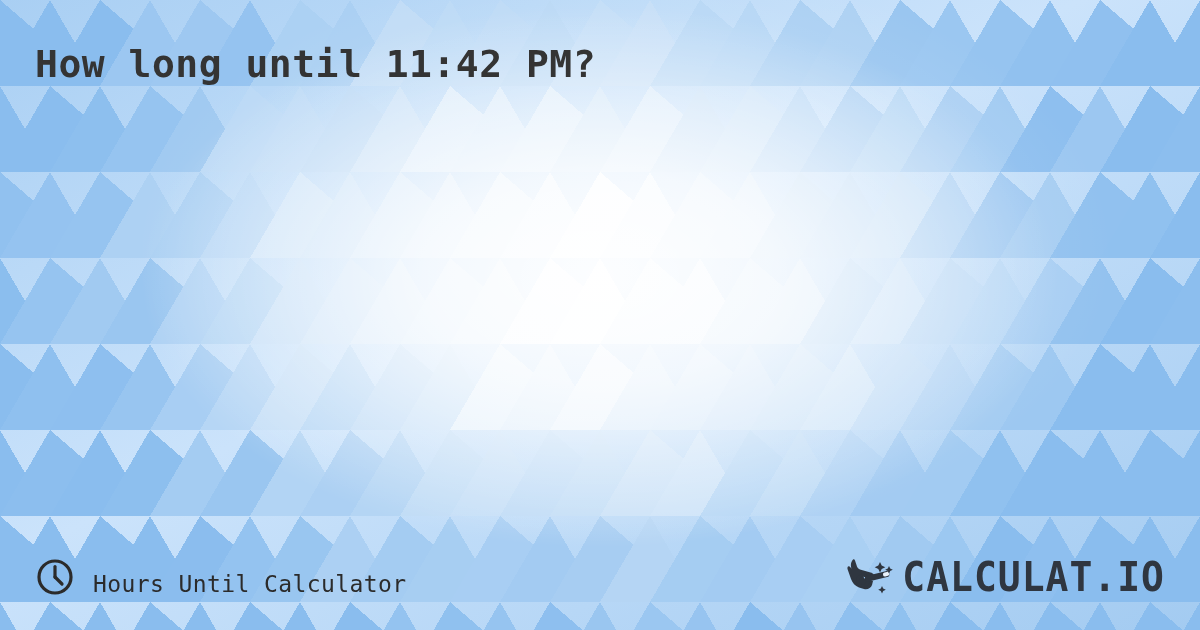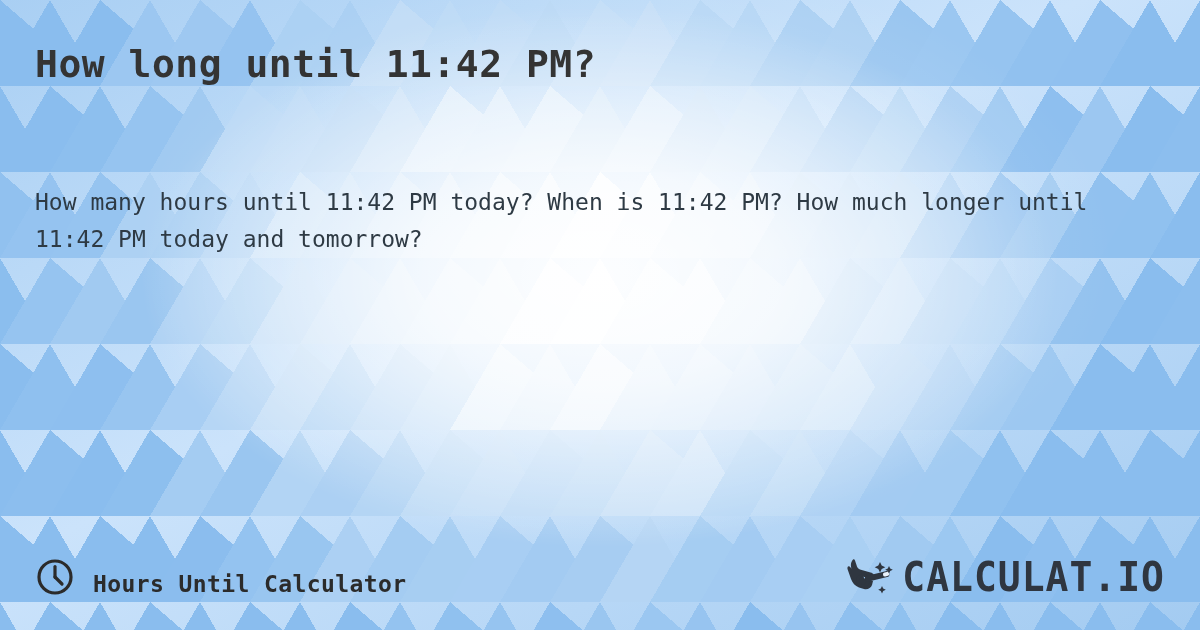--- a/index.html
+++ b/index.html
@@ -82,21 +82,21 @@
   }
 
   #footer-brand {
     display: flex;
     align-items: center;
     gap: 18px;
   }
   #clock-icon { display: block; }
   #footer-label {
     font-size: 23px;
-    font-weight: bold;
+    font-weight: normal;
     color: #2b2b2b;
     letter-spacing: 0.4px;
     white-space: nowrap;
     margin-top: 14px;
   }
 
   #site-logo {
     display: flex;
     align-items: center;
     gap: 2px;
@@ -411,21 +411,20 @@
         <polygon points="1250,774 1300,688 1400,774" fill="rgb(138,189,238)"></polygon>
       </g>
   </svg>
 
   <div id="bg-glow"></div>
 
   <div id="content">
 
     <div id="page-title">How long until 11:42 PM?</div>
 
-    <div id="subtitle">How many hours until 11:42 PM today? When is 11:42 PM? How much longer until 11:42 PM today and tomorrow?</div>
 
     <div id="footer">
 
       <div id="footer-brand">
         <span>
           <svg id="clock-icon" width="40" height="40" viewBox="0 0 40 40" aria-hidden="true">
             <circle cx="20" cy="20" r="16" fill="none" stroke="#2b2b2b" stroke-width="3.2"></circle>
             <line x1="20" y1="20" x2="20" y2="9.5" stroke="#2b2b2b" stroke-width="3.2" stroke-linecap="round"></line>
             <line x1="20" y1="20" x2="27" y2="27" stroke="#2b2b2b" stroke-width="3.2" stroke-linecap="round"></line>
           </svg>

